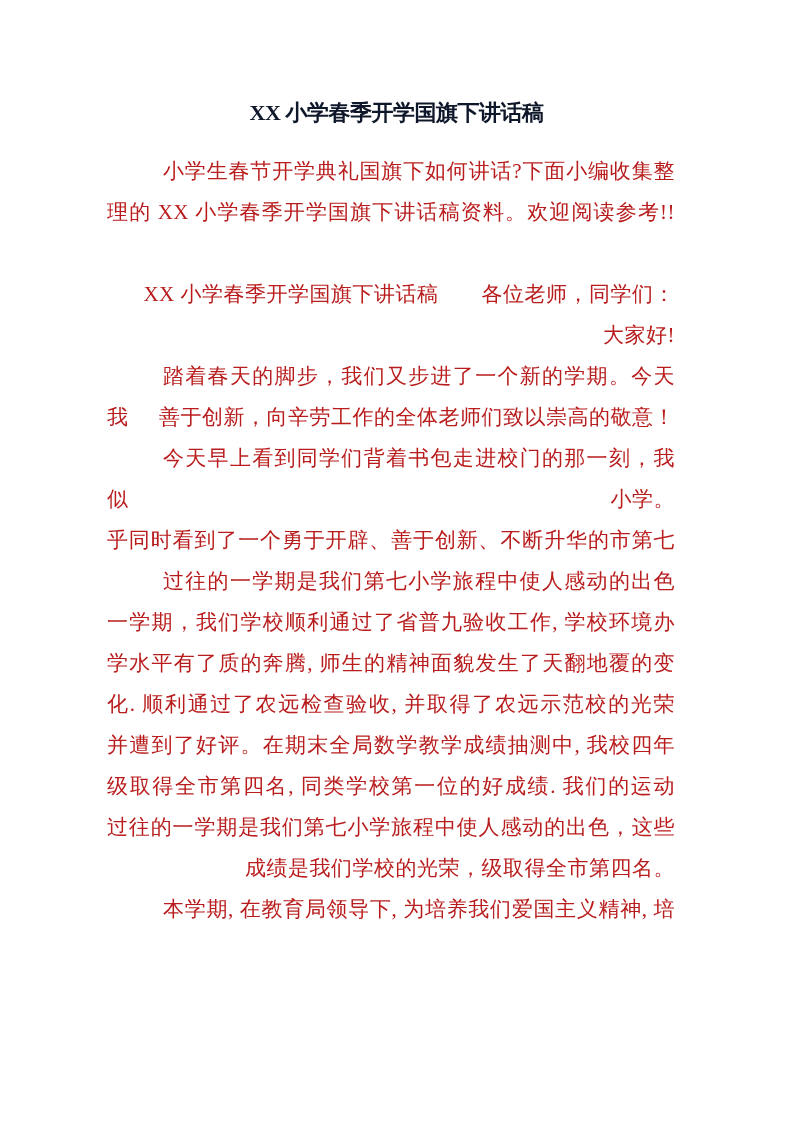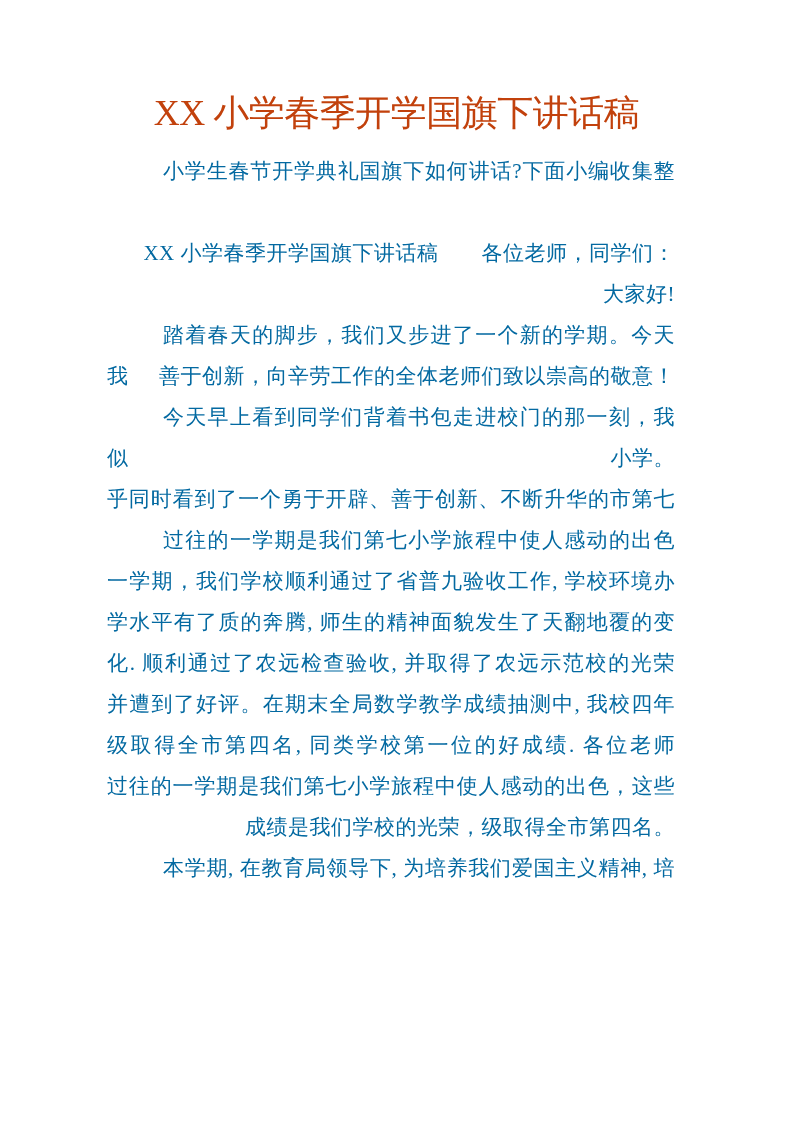--- a/index.html
+++ b/index.html
@@ -7,62 +7,63 @@
     position: relative;
     width: 793px;
     height: 1122px;
     background: #ffffff;
     overflow: hidden;
     font-family: "Liberation Serif", "DejaVu Serif", serif;
   }
   .doc-title {
     margin: 90px 0 0 0;
     text-align: center;
-    font-size: 36px;
-    font-weight: 400;
+    font-size: 22px;
+    font-weight: 700;
     letter-spacing: -0.5px;
-    color: #c2410c;
+    color: #0f172a;
     line-height: 46px;
     white-space: nowrap;
   }
   .doc-body {
     margin: 15px 118px 0 107px; 
     width: 568px;
-    color: #0369a1;
+    color: #b91c1c;
     font-size: 21px;
     letter-spacing: 0.5px;
   }
   .line {
     height: 41px;
     line-height: 41px;
     white-space: pre-wrap;
     overflow: visible;
     text-align: right;
   }
   .ind { text-indent: 56px; }      
   .j   { text-align: justify; text-align-last: justify; } 
 </style>
 </head>
 <body>
 
 <div class="page">
   <h1 class="doc-title">XX 小学春季开学国旗下讲话稿</h1>
   <div class="doc-body">
     <div class="line ind j">小学生春节开学典礼国旗下如何讲话?下面小编收集整</div>
+    <div class="line j">理的 XX 小学春季开学国旗下讲话稿资料。欢迎阅读参考!!</div>
     <div class="line"></div>
     <div class="line">XX 小学春季开学国旗下讲话稿　　各位老师，同学们：</div>
     <div class="line ind">大家好!</div>
     <div class="line ind j">踏着春天的脚步，我们又步进了一个新的学期。今天我</div>
     <div class="line">善于创新，向辛劳工作的全体老师们致以崇高的敬意！</div>
     <div class="line ind j">今天早上看到同学们背着书包走进校门的那一刻，我似</div>
     <div class="line">小学。</div>
     <div class="line j">乎同时看到了一个勇于开辟、善于创新、不断升华的市第七</div>
     <div class="line ind j">过往的一学期是我们第七小学旅程中使人感动的出色</div>
     <div class="line j">一学期，我们学校顺利通过了省普九验收工作, 学校环境办</div>
     <div class="line j">学水平有了质的奔腾, 师生的精神面貌发生了天翻地覆的变</div>
     <div class="line j">化. 顺利通过了农远检查验收, 并取得了农远示范校的光荣</div>
     <div class="line j">并遭到了好评。在期末全局数学教学成绩抽测中, 我校四年</div>
-    <div class="line j">级取得全市第四名, 同类学校第一位的好成绩. 各位老师</div>
+    <div class="line j">级取得全市第四名, 同类学校第一位的好成绩. 我们的运动</div>
     <div class="line j">过往的一学期是我们第七小学旅程中使人感动的出色，这些</div>
     <div class="line">成绩是我们学校的光荣，级取得全市第四名。</div>
     <div class="line ind j">本学期, 在教育局领导下, 为培养我们爱国主义精神, 培</div>
   </div>
 </div>
 
 </body></html>

